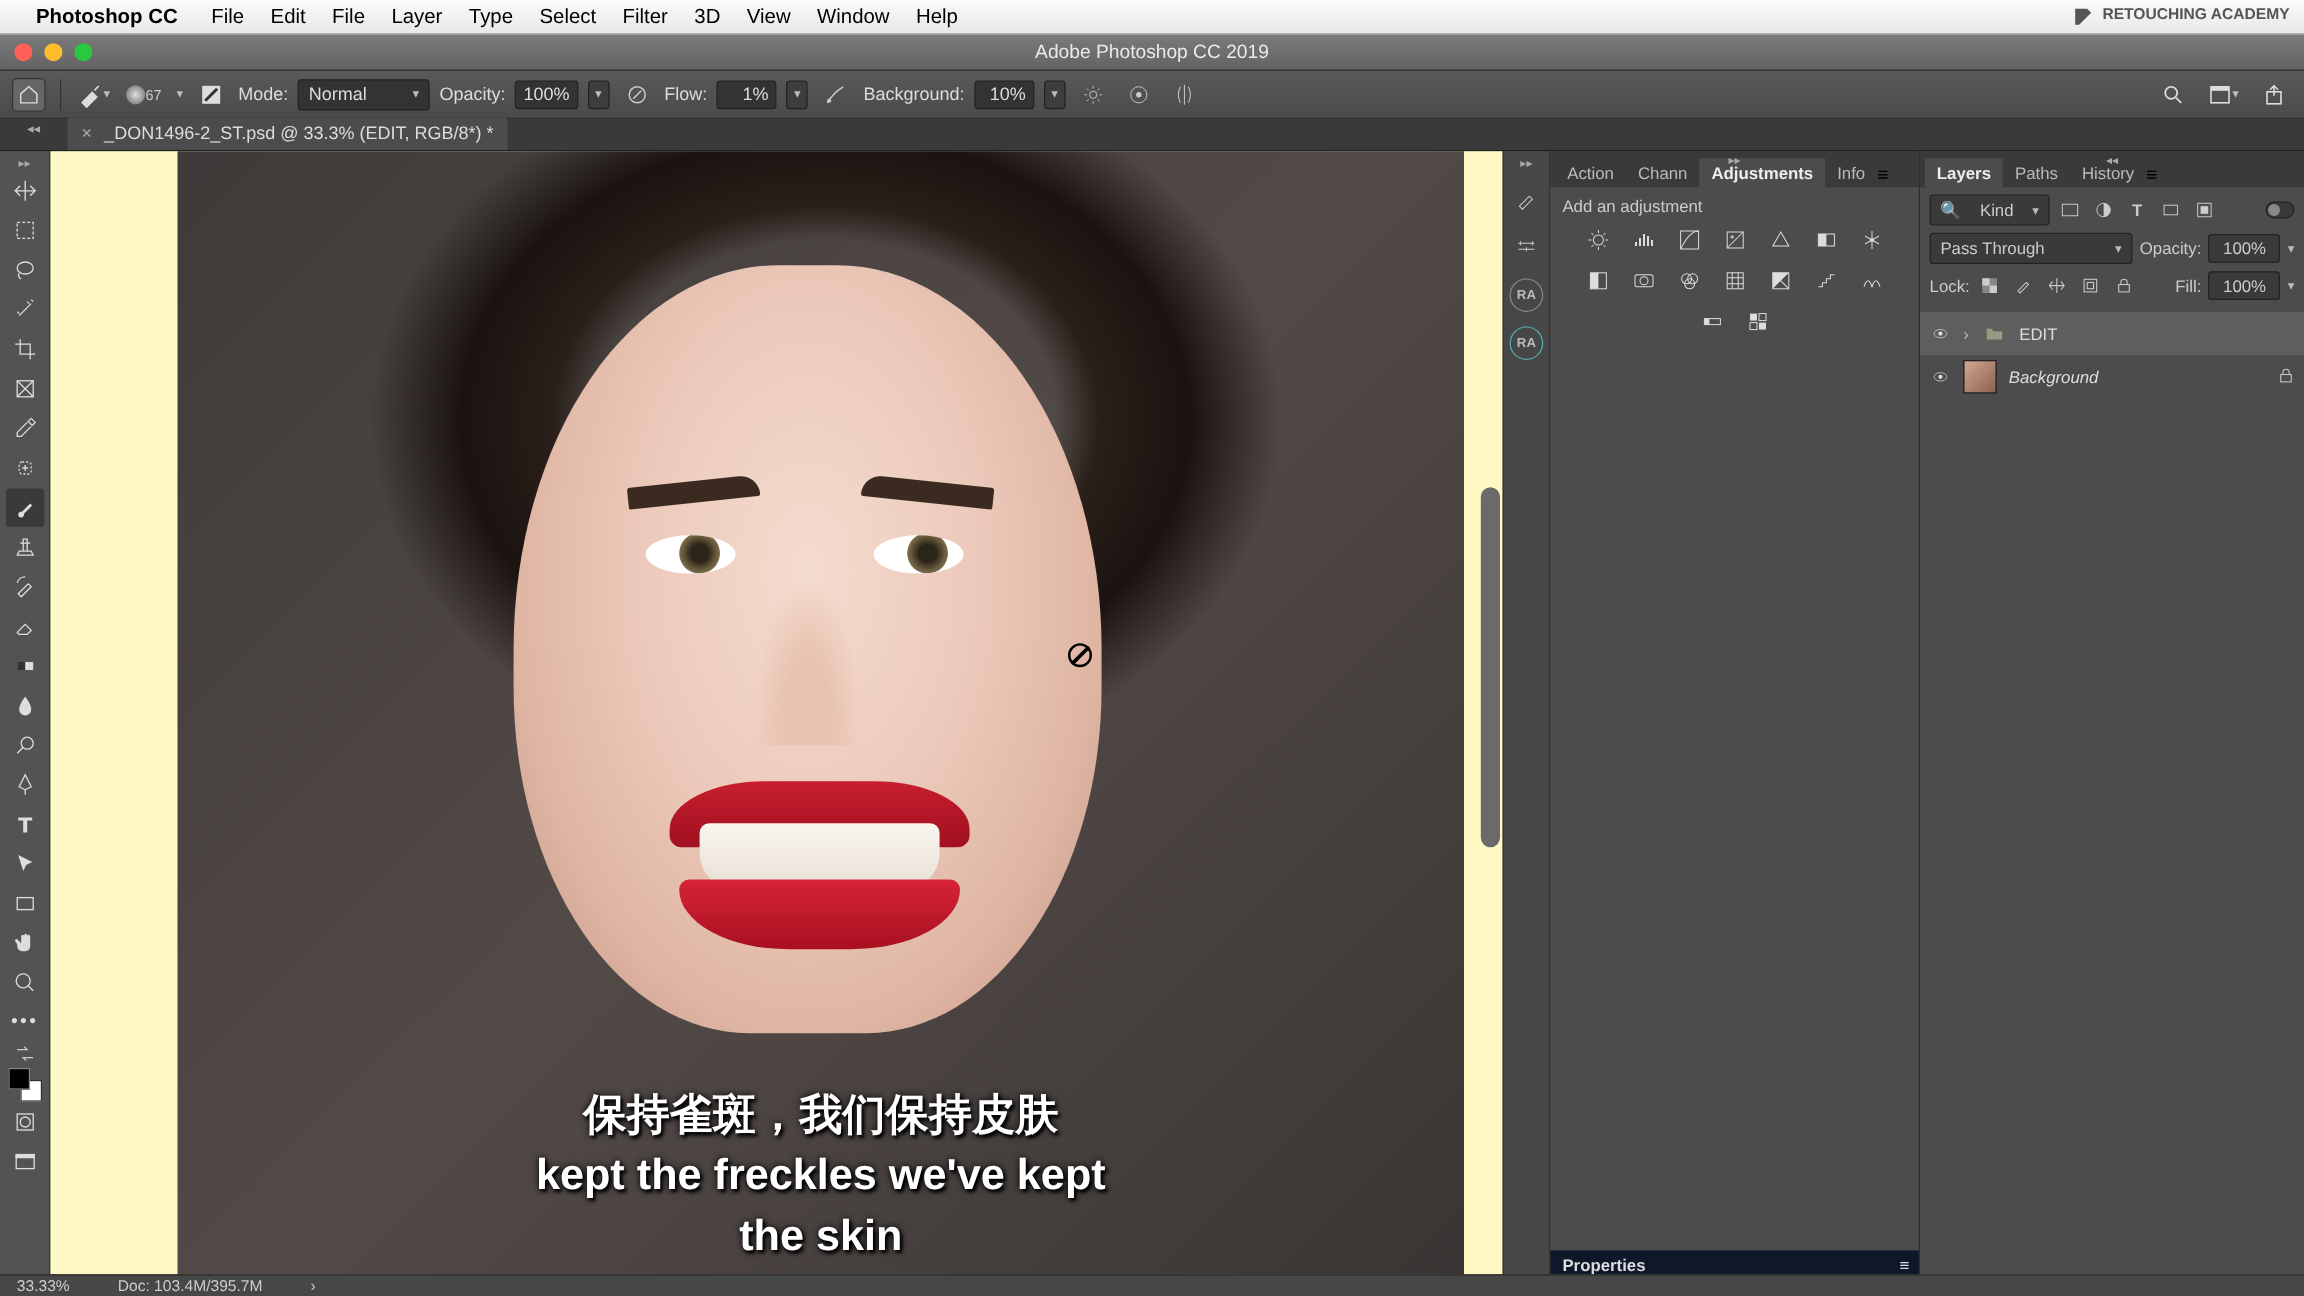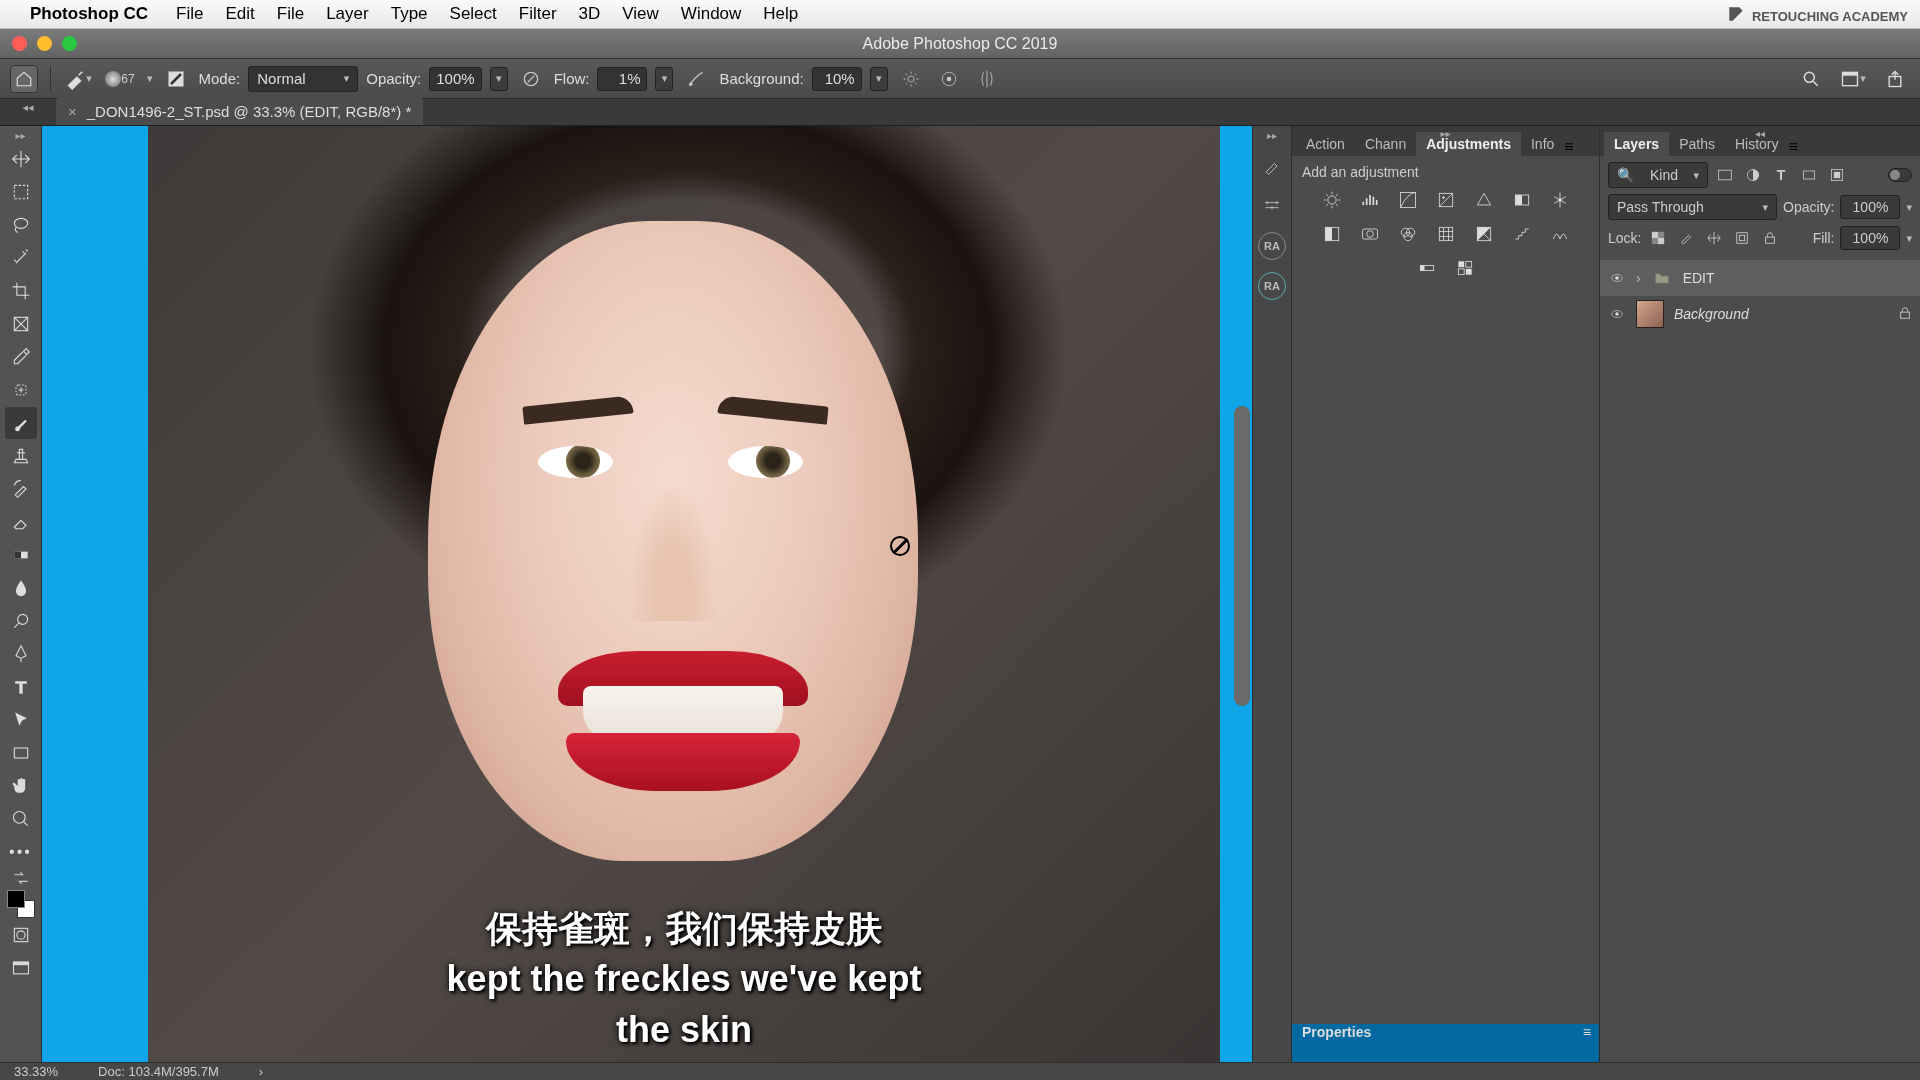--- a/index.html
+++ b/index.html
@@ -1,21 +1,21 @@
 <!DOCTYPE html>
 <html><head>
 <meta charset="utf-8">
 <style>
 *{box-sizing:border-box;margin:0;padding:0;font-family:-apple-system,BlinkMacSystemFont,"Helvetica Neue",Arial,sans-serif;user-select:none}
 body{width:1920px;height:1080px;background:#525252;overflow:hidden;position:relative}
 .menubar{height:29px;background:linear-gradient(#fafafa,#e8e8e8);display:flex;align-items:center;padding:0 12px;font-size:17px;color:#000;border-bottom:1px solid #bbb}
 .menubar .apple{font-size:18px;margin-right:18px}
 .menubar .appname{font-weight:700;margin-right:28px}
 .menubar .mitem{margin-right:22px;cursor:pointer}
-.menubar .rlogo{margin-left:auto;display:flex;align-items:flex-end;gap:6px;color:#555;font-size:13px;font-weight:700}
+.menubar .rlogo{margin-left:auto;display:flex;align-items:flex-start;gap:6px;color:#555;font-size:13px;font-weight:700}
 .menubar .rlogo svg{width:20px;height:20px;fill:#555}
 .titlebar{height:30px;background:linear-gradient(#7a7a7a,#636363);display:flex;align-items:center;position:relative;border-bottom:1px solid #2c2c2c}
 .traffic{display:flex;gap:10px;margin-left:12px}
 .traffic span{width:15px;height:15px;border-radius:50%}
 .tl-r{background:#ff5f57}.tl-y{background:#ffbd2e}.tl-g{background:#28c940}
 .titlebar .title{position:absolute;left:50%;transform:translateX(-50%);color:#eaeaea;font-size:16px}
 .optbar{height:40px;background:linear-gradient(#595959,#4a4a4a);display:flex;align-items:center;padding:0 10px;gap:8px;color:#ddd;font-size:15px;border-bottom:1px solid #2c2c2c}
 .optbar .home{width:28px;height:28px;background:#666;border:1px solid #333;border-radius:4px;display:flex;align-items:center;justify-content:center}
 .optbar .sel{background:#333;border:1px solid #222;border-radius:3px;padding:2px 8px;height:26px;display:flex;align-items:center;min-width:110px;justify-content:space-between}
 .optbar .valbox{background:#333;border:1px solid #222;border-radius:3px;padding:2px 6px;height:24px;min-width:50px;display:flex;align-items:center;justify-content:flex-end}
@@ -32,21 +32,21 @@
 .workspace{position:absolute;top:126px;bottom:18px;left:0;right:0;display:flex}
 .leftdock{width:42px;background:#535353;border-right:1px solid #2d2d2d;display:flex;flex-direction:column;align-items:center;padding-top:4px;gap:1px}
 .leftdock .collapse{color:#aaa;font-size:10px;height:12px}
 .tool{width:32px;height:32px;display:flex;align-items:center;justify-content:center;color:#ddd;cursor:pointer;border-radius:3px;position:relative}
 .tool.active{background:#3a3a3a}
 .tool svg{width:20px;height:20px;fill:none;stroke:#ddd;stroke-width:1.3}
 .tool.solid svg{fill:#ddd;stroke:none}
 .fgbg{width:28px;height:28px;position:relative;margin-top:2px}
 .fgbg .bg{position:absolute;right:0;bottom:0;width:18px;height:18px;background:#fff;border:1px solid #333}
 .fgbg .fg{position:absolute;left:0;top:0;width:18px;height:18px;background:#000;border:1px solid #888}
-.canvas{flex:1;background:#0ea5e9;position:relative;overflow:hidden}
+.canvas{flex:1;background:#fef9c3;position:relative;overflow:hidden}
 .imgarea{position:absolute;left:106px;top:0;width:1072px;height:947px;background:#4a4141;overflow:hidden}
 .portrait{width:100%;height:100%;position:relative;background:linear-gradient(135deg,#3f3a39 0%,#524a47 50%,#3a3534 100%)}
 .hair{position:absolute;top:-40px;left:80px;width:920px;height:660px;background:radial-gradient(ellipse 55% 60% at 50% 40%,transparent 38%,#2a1f1a 45%,#1a1310 60%,transparent 75%)}
 .face{position:absolute;top:95px;left:280px;width:490px;height:640px;background:radial-gradient(ellipse at 50% 40%,#f4dccf 0%,#eccabb 40%,#dfb5a3 70%,#c99d8b 90%);border-radius:45% 45% 40% 40%/50% 50% 45% 45%}
 .brow{position:absolute;width:110px;height:18px;background:#3a2a20;border-radius:10px 60px 8px 5px;top:180px}
 .brow.l{left:95px;transform:rotate(-6deg)}
 .brow.r{left:290px;transform:rotate(6deg) scaleX(-1)}
 .eye{position:absolute;width:75px;height:32px;background:#fff;border-radius:50%;top:225px;overflow:hidden}
 .eye.l{left:110px}.eye.r{left:300px}
 .iris{position:absolute;width:34px;height:34px;background:radial-gradient(circle,#2b2418 30%,#6b5d3f 60%,#8a7a56 80%);border-radius:50%;top:-2px;left:28px}
@@ -67,21 +67,21 @@
 .col-adj{width:308px;background:#474747;border-right:1px solid #2d2d2d;display:flex;flex-direction:column}
 .col-lay{width:320px;background:#474747;display:flex;flex-direction:column}
 .panel-tabs{height:30px;background:#3a3a3a;display:flex;align-items:flex-end;padding-left:4px;position:relative}
 .panel-tabs .collapse{position:absolute;top:2px;left:50%;transform:translateX(-50%);color:#aaa;font-size:10px}
 .ptab{padding:4px 10px;color:#bbb;font-size:14px;cursor:pointer}
 .ptab.active{background:#4c4c4c;color:#eee;font-weight:600}
 .panel-body{background:#4c4c4c;flex:1;color:#ccc;font-size:14px;padding:8px 10px}
 .adj-grid{display:flex;flex-wrap:wrap;gap:10px;padding:8px 4px;justify-content:center}
 .adj-grid .ai{width:28px;height:24px;display:flex;align-items:center;justify-content:center;cursor:pointer}
 .props{margin-top:auto}
-.props-head{height:38px;background:#0369a1;display:flex;align-items:flex-start;padding:0 10px;color:#ddd;font-weight:600;font-size:14px;position:relative}
+.props-head{height:20px;background:#0f172a;display:flex;align-items:flex-end;padding:0 10px;color:#ddd;font-weight:600;font-size:14px;position:relative}
 .props-body{background:#4c4c4c;padding:10px;color:#ccc;font-size:14px;height:60px}
 .lay-opts{background:#4c4c4c;padding:6px 8px;display:flex;flex-direction:column;gap:6px;color:#ccc;font-size:14px}
 .lay-row{display:flex;align-items:center;gap:6px}
 .lay-row .sel{flex:1;background:#3a3a3a;border:1px solid #222;border-radius:3px;height:26px;display:flex;align-items:center;padding:0 8px;justify-content:space-between}
 .lay-row .val{width:60px;background:#3a3a3a;border:1px solid #222;border-radius:3px;height:24px;display:flex;align-items:center;justify-content:center}
 .lay-row .iconsm{width:22px;height:22px;display:flex;align-items:center;justify-content:center;cursor:pointer}
 .layerlist{background:#4c4c4c;flex:1;padding:4px 0}
 .layer{display:flex;align-items:center;height:36px;padding:0 8px;gap:10px;color:#ddd;font-size:14px}
 .layer.sel{background:#5e5e5e}
 .layer .chev{color:#bbb}

